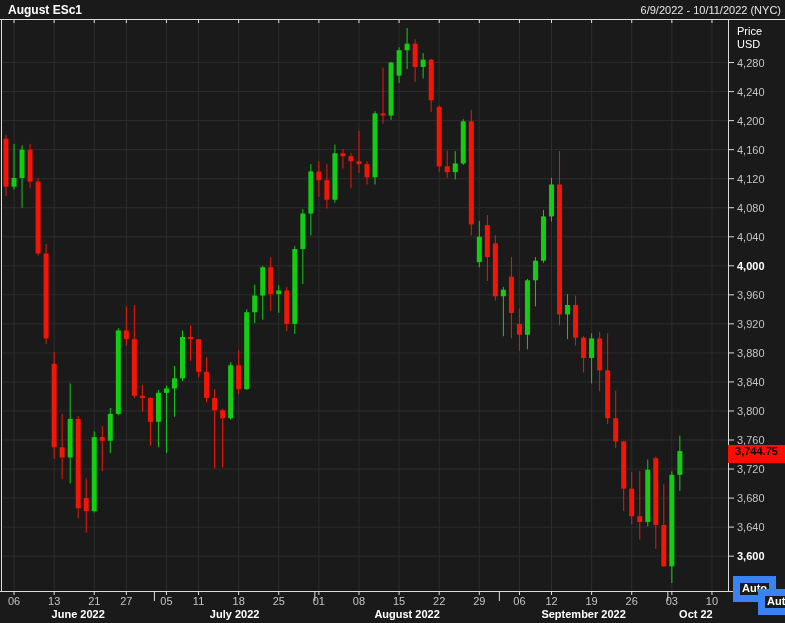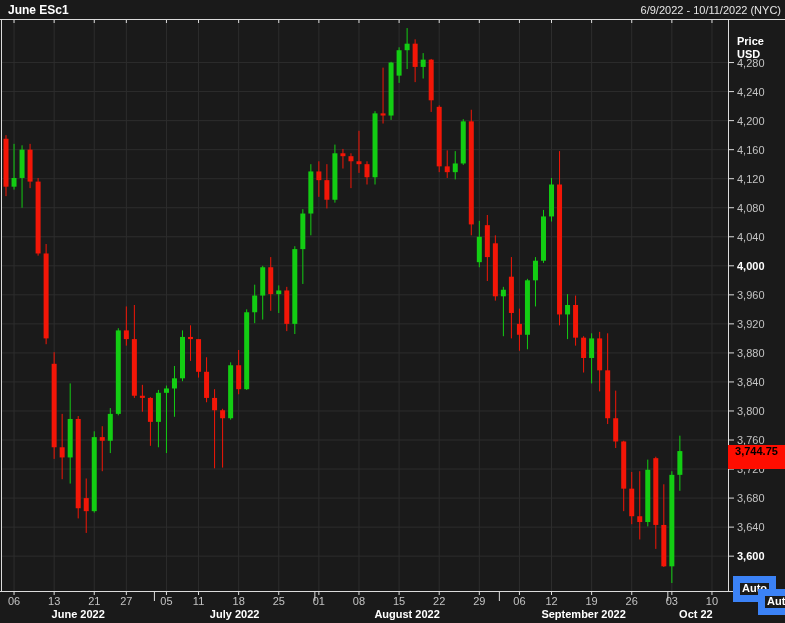--- a/index.html
+++ b/index.html
@@ -12,25 +12,25 @@
   #titlebar{
     position:absolute;left:0;top:0;width:785px;height:19px;
     display:flex;justify-content:space-between;align-items:center;
     padding:0 4px 0 8px;box-sizing:border-box;z-index:5;
   }
   #title{font-size:12px;font-weight:bold;color:#ffffff;}
   #daterange{font-size:11px;color:#e6e6e6;}
   #chart-svg{position:absolute;left:0;top:0;z-index:1;}
   #chart-svg text{font-family:"Liberation Sans","DejaVu Sans",sans-serif;}
   #price-header{
-    position:absolute;left:737px;top:35px;z-index:5;
-    font-size:11px;font-weight:bold;color:#ffffff;line-height:13px;
+    position:absolute;left:737px;top:25px;z-index:5;
+    font-size:11px;font-weight:normal;color:#ffffff;line-height:13px;
   }
   #last-price-badge{
-    position:absolute;left:728px;width:57px;height:24px;z-index:6;
+    position:absolute;left:728px;width:57px;height:18px;z-index:6;
     font-size:11px;font-weight:bold;text-align:center;line-height:13px;
   }
   .auto-btn{
     position:absolute;z-index:7;
     font-size:11px;font-weight:bold;color:#ffffff;
     border:7px solid #3b82f6;background:#1a1a1a;
     line-height:11px;padding:0 2px;height:12px;
     cursor:pointer;
   }
   #auto-price{left:733px;top:576px;}
@@ -519,21 +519,21 @@
     <text x="234.64088397790053" y="618" font-size="11" fill="#ffffff" font-weight="bold" text-anchor="middle">July 2022</text>
     <line x1="314.8618784530386" y1="591" x2="314.8618784530386" y2="601" stroke="#dcdcdc" stroke-width="1"></line>
     <text x="407.1160220994475" y="618" font-size="11" fill="#ffffff" font-weight="bold" text-anchor="middle">August 2022</text>
     <line x1="499.3701657458563" y1="591" x2="499.3701657458563" y2="601" stroke="#dcdcdc" stroke-width="1"></line>
     <text x="583.6022099447514" y="618" font-size="11" fill="#ffffff" font-weight="bold" text-anchor="middle">September 2022</text>
     <line x1="667.8342541436464" y1="591" x2="667.8342541436464" y2="601" stroke="#dcdcdc" stroke-width="1"></line>
     <text x="695.9116022099447" y="618" font-size="11" fill="#ffffff" font-weight="bold" text-anchor="middle">Oct 22</text>
   </svg>
 
 <div id="titlebar">
-  <span id="title">June ESc1</span>
+  <span id="title">August ESc1</span>
   <span id="daterange">6/9/2022 - 10/11/2022 (NYC)</span>
 </div>
 
 <div id="price-header">
   <div>Price</div>
   <div>USD</div>
 </div>
 
 <div id="last-price-badge" style="top: 444.585px; background: rgb(255, 13, 0); color: rgb(0, 0, 0);">3,744.75</div>
 

